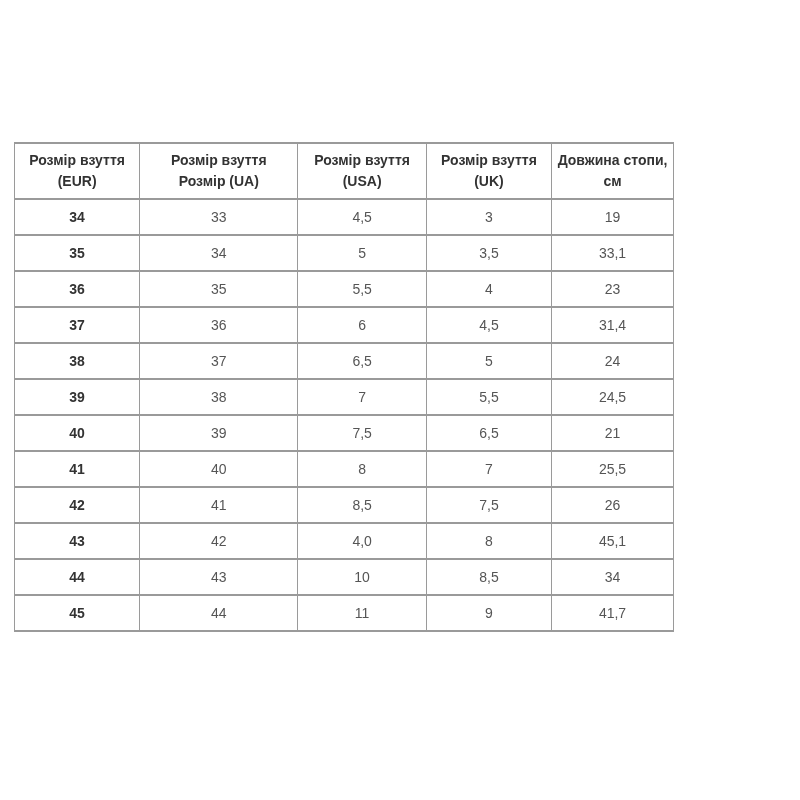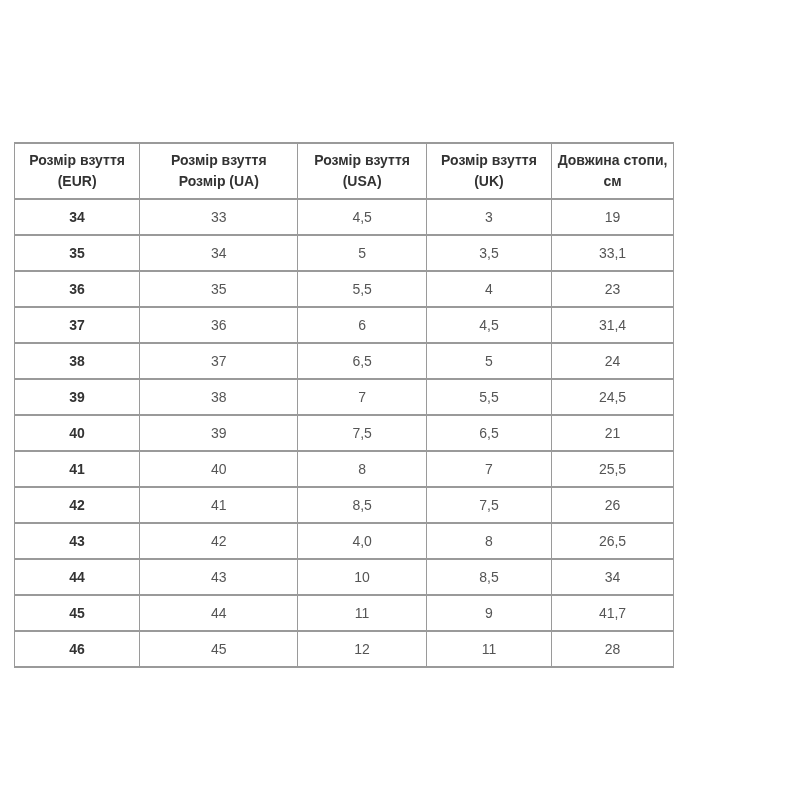--- a/index.html
+++ b/index.html
@@ -155,38 +155,31 @@
           <td>41</td>
           <td>8,5</td>
           <td>7,5</td>
           <td>26</td>
         </tr>
         <tr>
           <td>43</td>
           <td>42</td>
           <td>4,0</td>
           <td>8</td>
-          <td>26,5</td>
+          <td>45,1</td>
         </tr>
         <tr>
           <td>44</td>
           <td>43</td>
           <td>10</td>
           <td>8,5</td>
           <td>34</td>
         </tr>
         <tr>
           <td>45</td>
           <td>44</td>
           <td>11</td>
           <td>9</td>
           <td>41,7</td>
         </tr>
-        <tr>
-          <td>46</td>
-          <td>45</td>
-          <td>12</td>
-          <td>11</td>
-          <td>28</td>
-        </tr>
       </tbody>
   </table>
 </div>
 
 </body></html>

